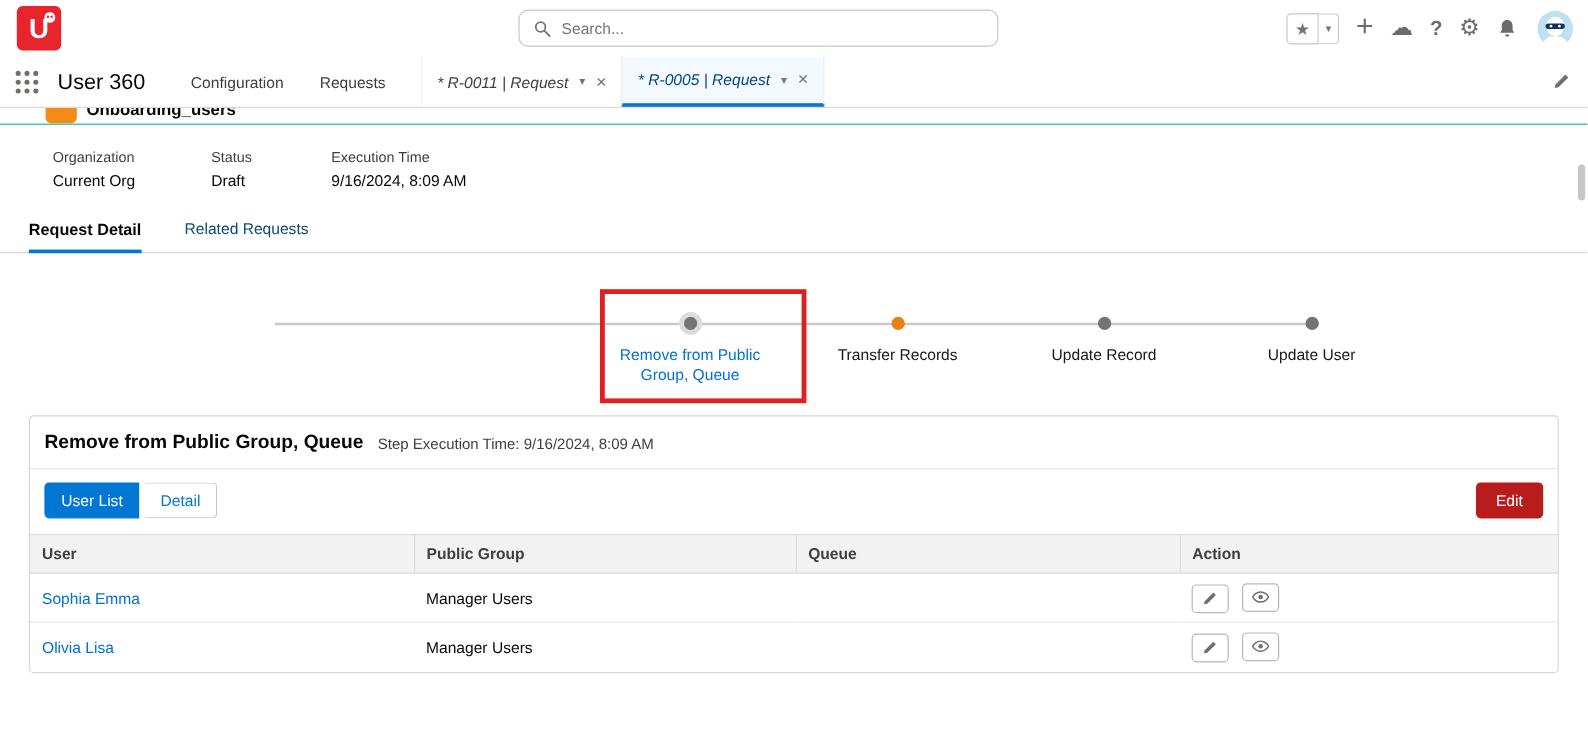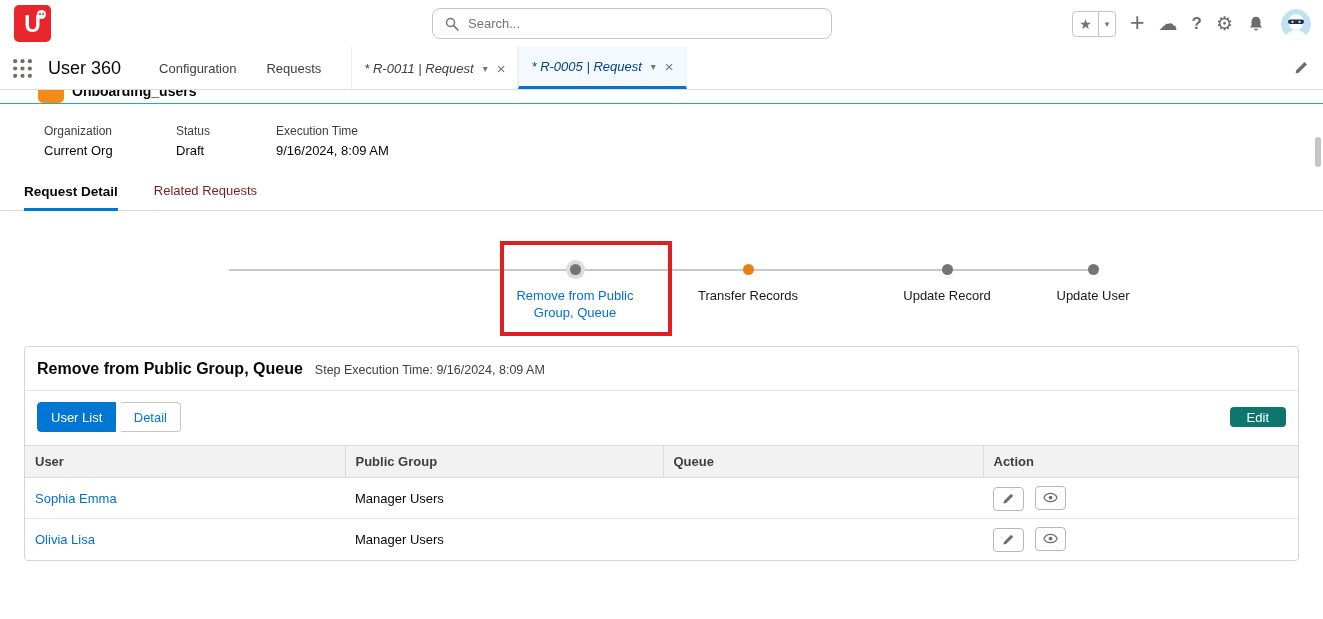--- a/index.html
+++ b/index.html
@@ -50,21 +50,21 @@
   
   .record-fields { padding:20px 0 0 44px; display:flex; height:68px; }
   .field { margin-right:32px; }
   .field.f1 { min-width:100px; }
   .field.f2 { min-width:68px; }
   .field-label { font-size:12px; color:#3e3e3c; margin-bottom:5px; }
   .field-value { font-size:13px; color:#080707; }
 
   
   .detail-tabs { height:39px; display:flex; align-items:flex-end; padding-left:24px; border-bottom:1px solid #d9d9d9; }
-  .dtab { font-size:13px; color:#7f1d1d; margin-right:36px; padding-bottom:12px; cursor:pointer; }
+  .dtab { font-size:13px; color:#0c4a6e; margin-right:36px; padding-bottom:12px; cursor:pointer; }
   .dtab.active { font-weight:bold; color:#080707; border-bottom:3px solid #0176d3; padding-bottom:9px; margin-bottom:-1px; font-size:13.5px; }
 
   
   .path-region { position:relative; height:129px; }
   .path-line { position:absolute; top:58px; left:229px; width:864px; height:2px; background:#cac8c6; }
   .pstep { position:absolute; top:53px; width:170px; text-align:center; }
   .pdot { width:11px; height:11px; border-radius:50%; background:#747474; margin:0 auto; display:block; padding:0; }
   .pdot.current { background:#ea7f16; }
   .pdot.selected { box-shadow:0 0 0 4px #dedcda; }
   .plabel { font-size:13px; color:#181818; margin-top:13px; line-height:1.3; }
@@ -75,21 +75,21 @@
 
   
   .card { margin:6px 24px 0; border:1px solid #d8d6d4; border-radius:4px; overflow:hidden; background:#fff; }
   .card-head { display:flex; align-items:center; padding:13px 12px 12px; border-bottom:1px solid #e7e6e5; }
   .card-title { font-size:16px; font-weight:bold; }
   .card-exec { font-size:12.5px; color:#3e3e3c; margin-left:12px; padding-top:2px; }
   .card-controls { display:flex; align-items:center; padding:11px 12px 13px; }
   .seg { height:30px; padding:0 13px; font-size:13px; border:1px solid #c9c7c5; background:#fff; color:#0176d3; }
   .seg.active { background:#0176d3; border-color:#0176d3; color:#fff; border-radius:4px 0 0 4px; }
   .seg.last { border-left:none; border-radius:0 4px 4px 0; }
-  .edit-btn { margin-left:auto; height:20px; padding:0 17px; background:#0f766e; color:#fff; font-size:13px; border-radius:4px; }
+  .edit-btn { margin-left:auto; height:30px; padding:0 17px; background:#b91c1c; color:#fff; font-size:13px; border-radius:4px; }
 
   .dtable { width:100%; border-collapse:collapse; font-size:13px; }
   .dtable th { background:#f3f2f2; text-align:left; font-weight:bold; color:#3e3e3c; padding:8px 10px; border-top:1px solid #dddbda; border-bottom:1px solid #dddbda; border-right:1px solid #dddbda; }
   .dtable th:last-child { border-right:none; }
   .dtable th.c1 { width:320px; } .dtable th.c2 { width:318px; } .dtable th.c3 { width:320px; }
   .dtable td { height:41px; padding:0 10px; border-bottom:1px solid #e9e8e8; vertical-align:middle; color:#080707; }
   .dtable tr.last td { border-bottom:none; }
   .cell-link { color:#0070d2; cursor:pointer; }
   .icon-btn { width:31px; height:24px; border:1px solid #b9b7b5; border-radius:4px; background:#fff; display:inline-flex; align-items:center; justify-content:center; margin-right:7px; }
 
@@ -223,21 +223,21 @@
   <div class="pstep" style="left:490px">
     <button class="pdot selected"></button>
     <div class="plabel blue">Remove from Public Group, Queue</div>
   </div>
 
   <div class="pstep" style="left:663px">
     <button class="pdot current"></button>
     <div class="plabel">Transfer Records</div>
   </div>
 
-  <div class="pstep" style="left:862px">
+  <div class="pstep" style="left:835px">
     <button class="pdot"></button>
     <div class="plabel">Update Record</div>
   </div>
 
   <div class="pstep" style="left:1008px">
     <button class="pdot"></button>
     <div class="plabel">Update User</div>
   </div>
 
   <div class="annotation"></div>

